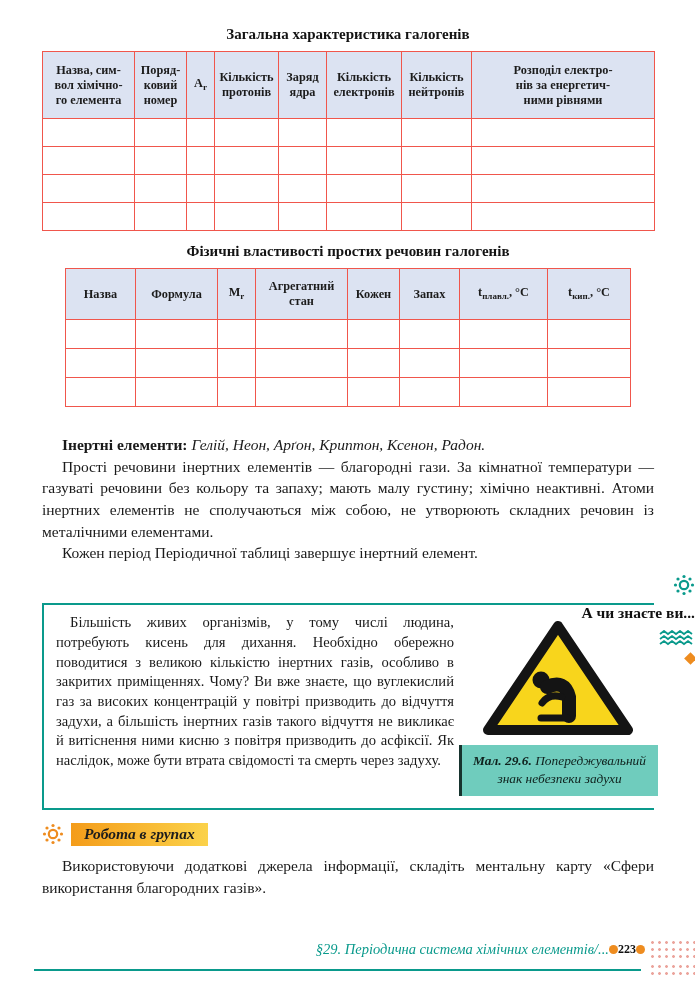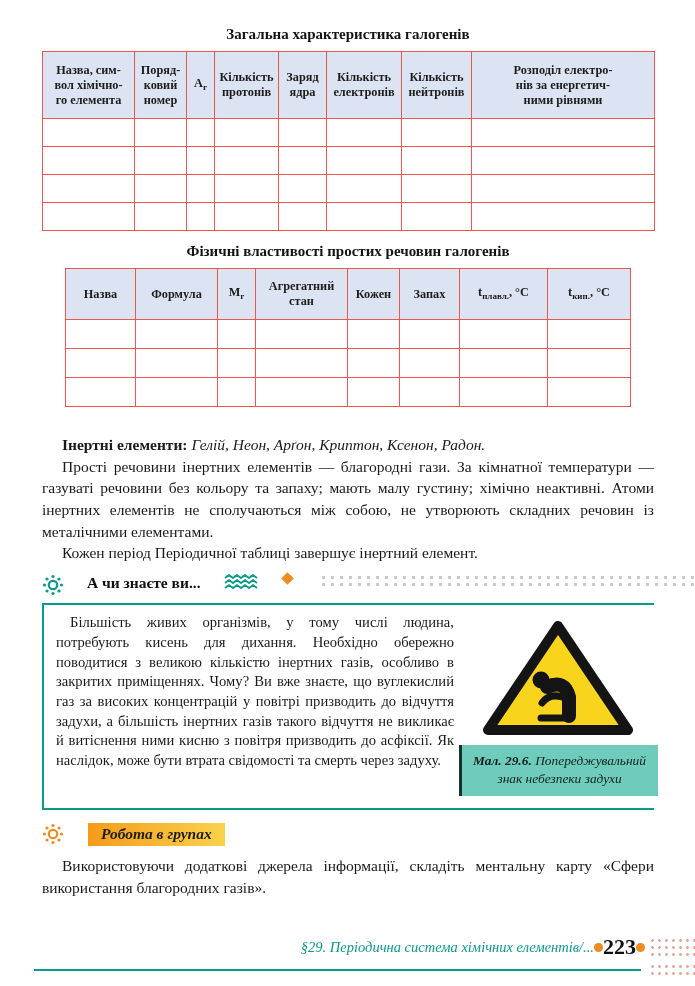--- a/index.html
+++ b/index.html
@@ -31,46 +31,46 @@
   .tbl sub{font-size:9px;}
 
   
   .bodytext{margin-top:27px;}
   .p{font-size:15.5px;line-height:1.4;margin:0;}
   .ind{text-indent:20px;}
   .just{text-align:justify;}
 
   
   .know{margin-top:10px;}
-  .know-header{display:flex;align-items:flex-start;gap:23px;margin-right:-41px;height:26px;}
+  .know-header{display:flex;align-items:flex-end;gap:8px;margin-right:-41px;height:26px;flex-direction:column;}
   .dotcircle{display:inline-flex;flex:0 0 auto;}
   .dotcircle.teal{color:var(--teal);}
   .dotcircle.orange{color:var(--accent-orange);}
   .know-title{font-weight:bold;font-size:15.5px;white-space:nowrap;color:#111;}
   .zigzag{color:var(--teal);display:inline-flex;flex:0 0 auto;}
   .diamond{width:9px;height:9px;background:var(--accent-orange);transform:rotate(45deg);flex:0 0 auto;}
   .dotband{flex:1;height:13px;background-image:radial-gradient(circle,#c8c8c8 1.4px,transparent 1.6px);background-size:9px 7px;margin-left:4px;}
   .know-box{border:2px solid var(--teal);border-right:none;margin-top:3px;padding:8px 0 12px 12px;display:flex;align-items:flex-start;}
   .know-text{width:398px;font-size:14.6px;line-height:1.35;text-align:justify;text-indent:14px;margin:0;}
   .figure{width:188px;margin-left:10px;display:flex;flex-direction:column;align-items:center;padding-top:4px;}
   .sign-tri{fill:var(--sign-yellow);stroke:#141414;stroke-width:10;stroke-linejoin:round;}
   .caption{background:var(--caption-bg);border-left:3px solid #17332e;margin-top:6px;padding:7px 9px 9px;font-size:13.4px;line-height:1.3;text-align:center;width:199px;box-sizing:border-box;color:#0f211d;}
   .caption i{font-style:italic;}
   .caption b{font-style:italic;}
 
   
   .groupwork{margin-top:13px;}
-  .gw-header{display:flex;align-items:center;gap:24px;margin-bottom:9px;}
+  .gw-header{display:flex;align-items:center;gap:7px;margin-bottom:9px;}
   .gw-title{font-weight:bold;font-style:italic;font-size:15.5px;padding:2px 13px 3px;background:linear-gradient(90deg,var(--hl-from),var(--hl-to));color:#1c1c1c;}
 
   
   .footer{position:absolute;left:0;right:0;bottom:26px;display:flex;align-items:center;justify-content:flex-end;}
   .footer-text{color:var(--teal);font-style:italic;font-size:14.5px;}
   .odot{width:9px;height:9px;border-radius:50%;background:var(--accent-orange);flex:0 0 auto;}
-  .pagenum{font-weight:bold;font-size:22px;color:#101010;}
+  .pagenum{font-weight:bold;font-size:12px;color:#101010;}
   .dotgrid{background-image:radial-gradient(circle,#eba49c 1.3px,transparent 1.5px);background-size:7px 7px;}
   .dotgrid.fg{width:46px;height:21px;margin-left:4px;}
   .bottomline{position:absolute;left:34px;right:0;bottom:9px;display:flex;align-items:center;gap:8px;}
   .bottomline .line{flex:1;height:2px;background:var(--teal);}
   .dotgrid.bl{width:46px;height:14px;}
 </style>
 </head>
 <body>
 
 <div class="page">

